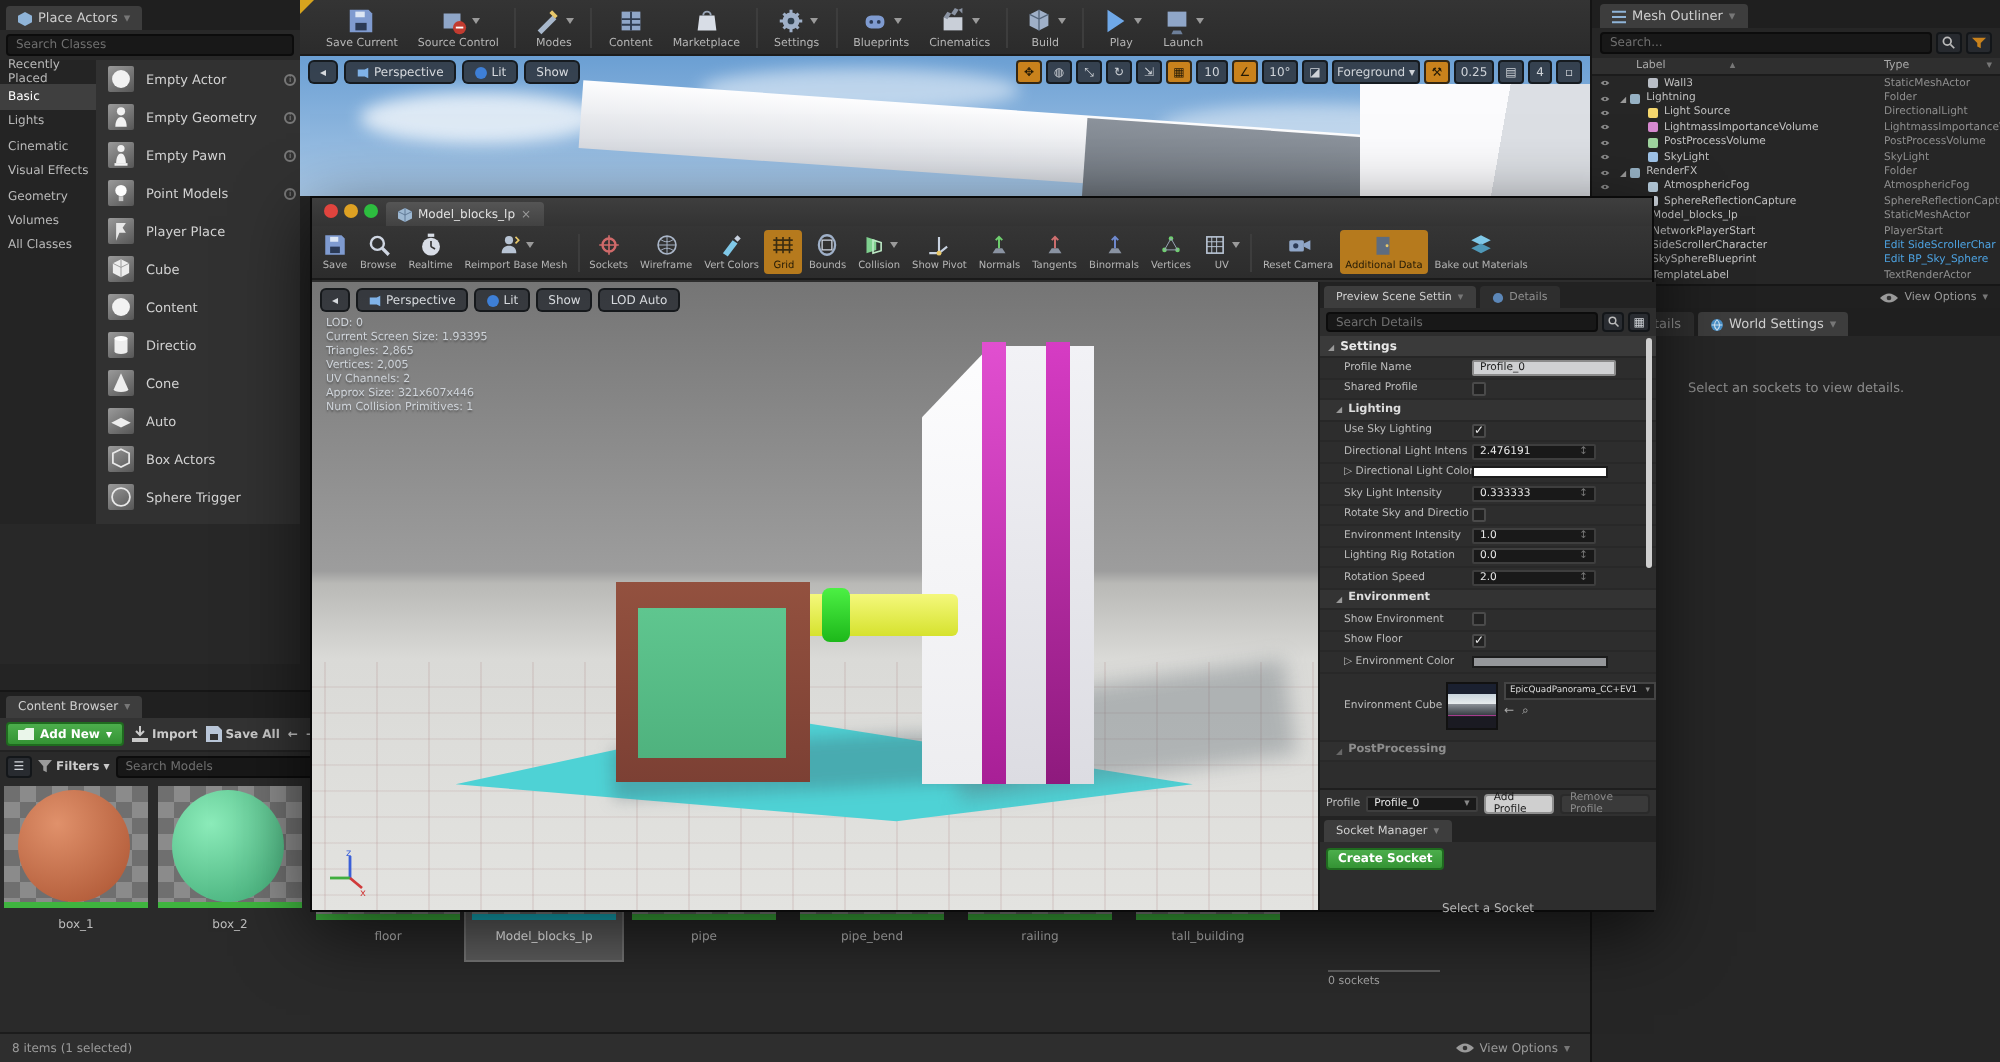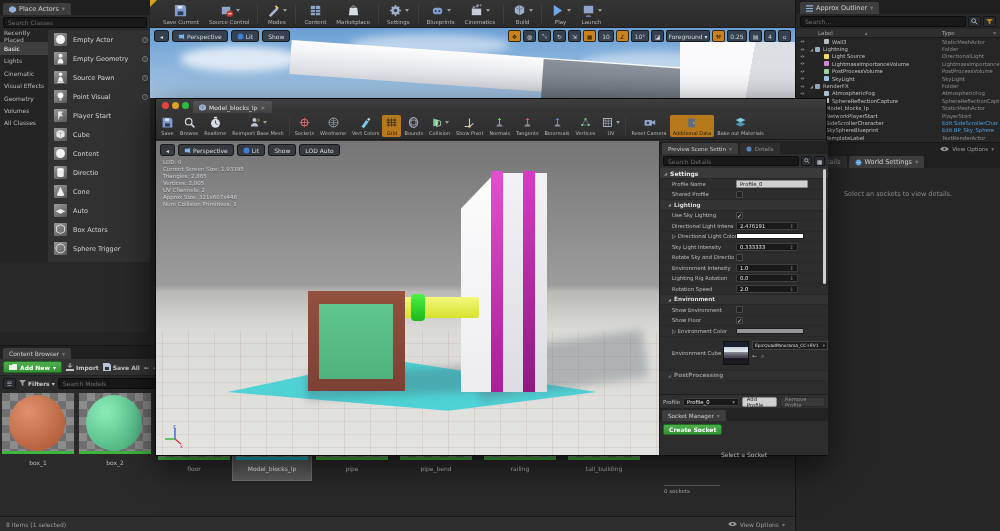--- a/index.html
+++ b/index.html
@@ -351,40 +351,40 @@
             <span class="pa-info">i</span>
           </div>
           <div class="pa-item">
             <span class="pa-thumb">
               <svg width="13" height="13" viewBox="0 0 16 16">
                 <circle cx="8" cy="4" r="2.2" fill="#f2f2f2"></circle>
                 <path d="M5 13c0-4 1.5-6 3-6s3 2 3 6z" fill="#f2f2f2"></path>
                 <rect x="4" y="13" width="8" height="1.6" fill="#f2f2f2"></rect>
               </svg>
             </span>
-            <span class="lbl">Source Pawn</span>
+            <span class="lbl">Empty Pawn</span>
             <span class="pa-info">i</span>
           </div>
           <div class="pa-item">
             <span class="pa-thumb">
               <svg width="13" height="13" viewBox="0 0 16 16">
                 <circle cx="8" cy="6.5" r="3.5" fill="#fdfdfd"></circle>
                 <rect x="6.6" y="10" width="2.8" height="3" fill="#c9c9c9"></rect>
               </svg>
             </span>
-            <span class="lbl">Point Visual</span>
+            <span class="lbl">Point Models</span>
             <span class="pa-info">i</span>
           </div>
           <div class="pa-item">
             <span class="pa-thumb">
               <svg width="13" height="13" viewBox="0 0 16 16">
                 <path d="M5 14V3h6l-2 3 2 3H7" fill="#e8e8e8"></path>
               </svg>
             </span>
-            <span class="lbl">Player Start</span>
+            <span class="lbl">Player Place</span>
           </div>
           <div class="pa-item">
             <span class="pa-thumb">
               <svg width="13" height="13" viewBox="0 0 16 16">
                 <path d="M8 2l5 2.5v6L8 13 3 10.5v-6z" fill="#ededed"></path>
                 <path d="M8 2v11M3 4.5l5 2.5 5-2.5" stroke="#9a9a9a" stroke-width=".6" fill="none"></path>
               </svg>
             </span>
             <span class="lbl">Cube</span>
           </div>
@@ -440,21 +440,21 @@
         </div>
     </div>
   </div>
 
   <div class="abs rightcol">
     <div class="wo-head">
       <div class="tab">
         <svg width="7" height="7" viewBox="0 0 8 8">
             <path d="M0 1h8M0 4h8M0 7h8" stroke="#8fb4d8" stroke-width="1.2"></path>
           </svg>
-        <span>Approx Outliner</span>
+        <span>Mesh Outliner</span>
           <span style="color:#777">▾</span>
       </div>
     </div>
     <div class="wo-search">
       <input class="searchbox" style="width: 168px;" placeholder="Search...">
       <span class="mini" style="height:11px">
           <svg width="7" height="7" viewBox="0 0 8 8">
             <circle cx="3" cy="3" r="2.2" fill="none" stroke="#bbb"></circle>
             <path d="M4.8 4.8L7 7" stroke="#bbb"></path>
           </svg>

